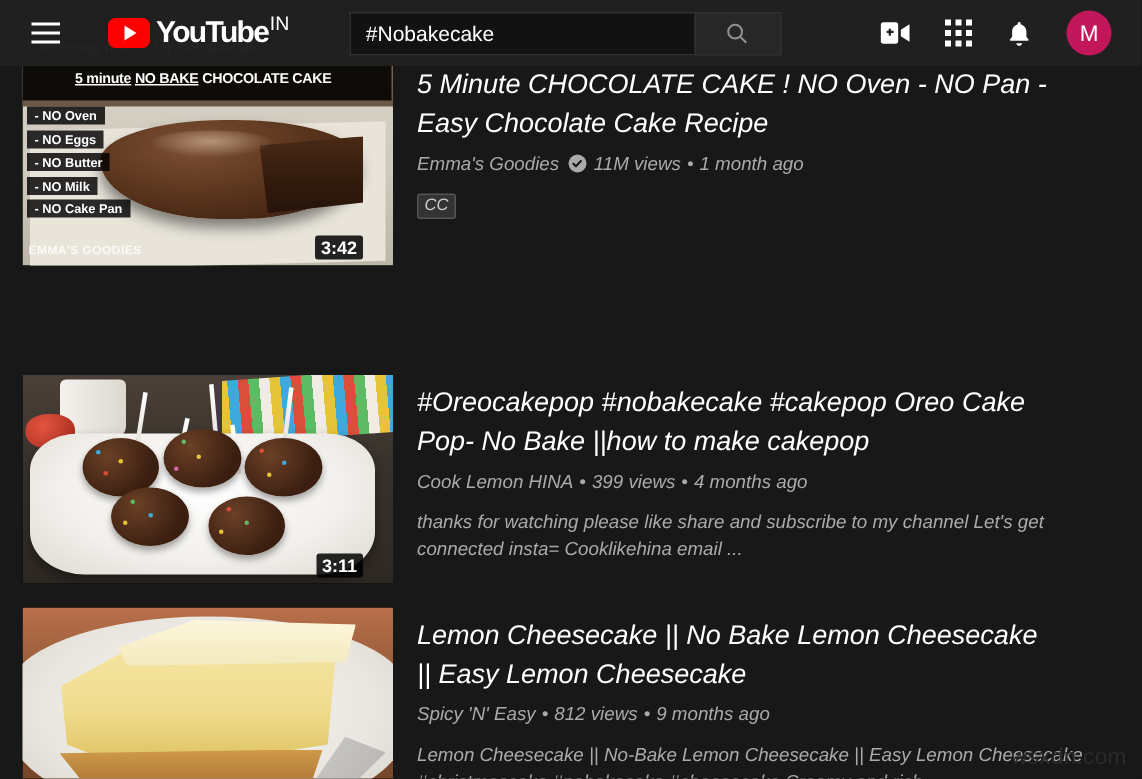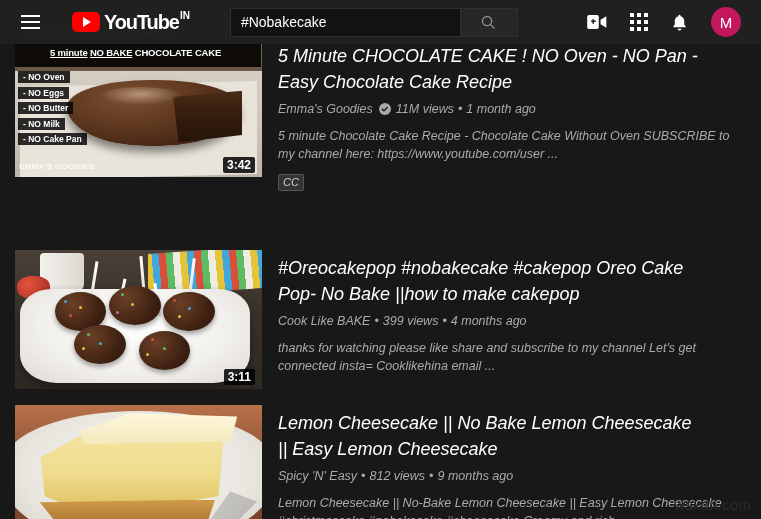--- a/index.html
+++ b/index.html
@@ -56,21 +56,21 @@
     border-left: 8px solid #fff;
     border-top: 5px solid transparent;
     border-bottom: 5px solid transparent;
     margin-left: 2px;
   }
   #yt-word {
     color: #fff; font-size: 20px; font-weight: bold;
     letter-spacing: -1.1px; line-height: 22px;
   }
   #yt-country {
-    color: #fff; font-size: 10px; font-weight: 700;
+    color: #fff; font-size: 13px; font-weight: 400;
     margin-left: 1px; margin-top: 0px; line-height: 10px;
   }
 
   
   #search-wrap {
     display: flex; align-items: stretch;
     margin-left: 40px; height: 29px; z-index: 2;
   }
   #search-input {
     width: 230px; height: 29px;
@@ -121,21 +121,21 @@
 
   .thumb {
     position: relative;
     width: 247px; height: 139px;
     flex: 0 0 247px;
     overflow: hidden;
     background: #000;
     cursor: pointer;
   }
   .duration {
-    position: absolute; right: 7px; bottom: 4px;
+    position: absolute; right: 20px; bottom: 4px;
     background: rgba(0,0,0,.85);
     color: #fff; font-size: 12px; font-weight: bold;
     padding: 1px 4px; border-radius: 2px;
     line-height: 14px;
   }
 
   .info { padding-left: 16px; padding-top: 5px; flex: 1; min-width: 0; font-style: italic; }
   .vtitle {
     color: #fff; font-size: 18px; line-height: 26px;
     font-weight: 400; cursor: pointer;
@@ -382,21 +382,20 @@
         <span class="channel">Emma's Goodies</span>
         <span class="verified">
           <svg width="8" height="8" viewBox="0 0 12 12">
               <path d="M1.8 6.2l2.6 2.6 5-5.2" fill="none" stroke="#181818" stroke-width="2.1" stroke-linecap="round" stroke-linejoin="round"></path>
             </svg>
         </span>
         <span>11M views</span>
         <span class="sep">•</span>
         <span>1 month ago</span>
       </div>
-      <div class="desc">5 minute Chocolate Cake Recipe - Chocolate Cake Without Oven SUBSCRIBE to my channel here: https://www.youtube.com/user ...</div>
       <div class="badges">
         <span class="cc-badge">CC</span>
       </div>
     </div>
   </div>
 
   <div class="result" id="result-1">
     <div class="thumb">
       <div class="art">
         <div class="t2-bg"></div>
@@ -429,21 +428,21 @@
         <div class="spr" style="left:55%;top:63%;background:#d94f3a"></div>
         <div class="spr" style="left:60%;top:70%;background:#5cbb63"></div>
         <div class="spr" style="left:53%;top:74%;background:#e6c437"></div>
       </div>
       <div class="duration">3:11</div>
     </div>
 
     <div class="info">
       <div class="vtitle">#Oreocakepop #nobakecake #cakepop Oreo Cake Pop- No Bake ||how to make cakepop</div>
       <div class="meta">
-        <span class="channel">Cook Like BAKE</span>
+        <span class="channel">Cook Lemon HINA</span>
         <span class="sep">•</span>
         <span>399 views</span>
         <span class="sep">•</span>
         <span>4 months ago</span>
       </div>
       <div class="desc">thanks for watching please like share and subscribe to my channel Let's get connected insta= Cooklikehina email ...</div>
     </div>
   </div>
 
   <div class="result" id="result-2">

